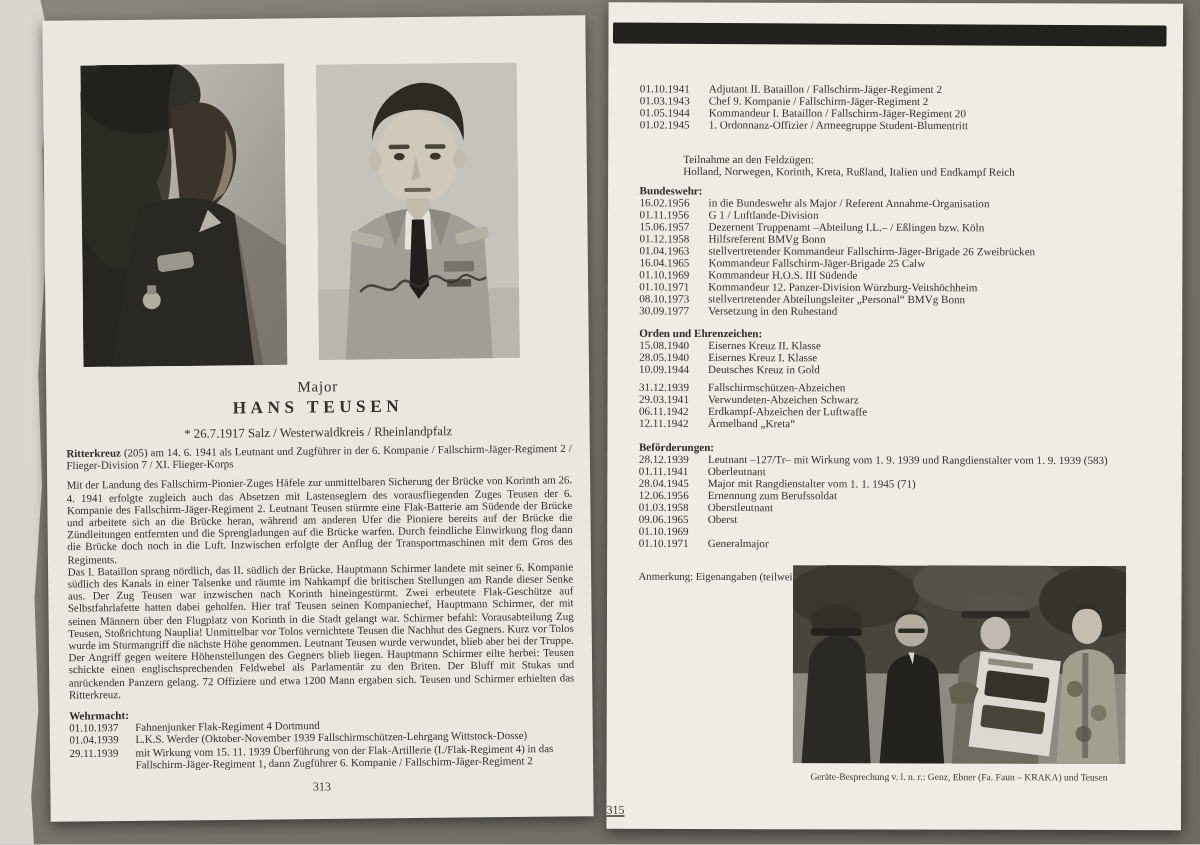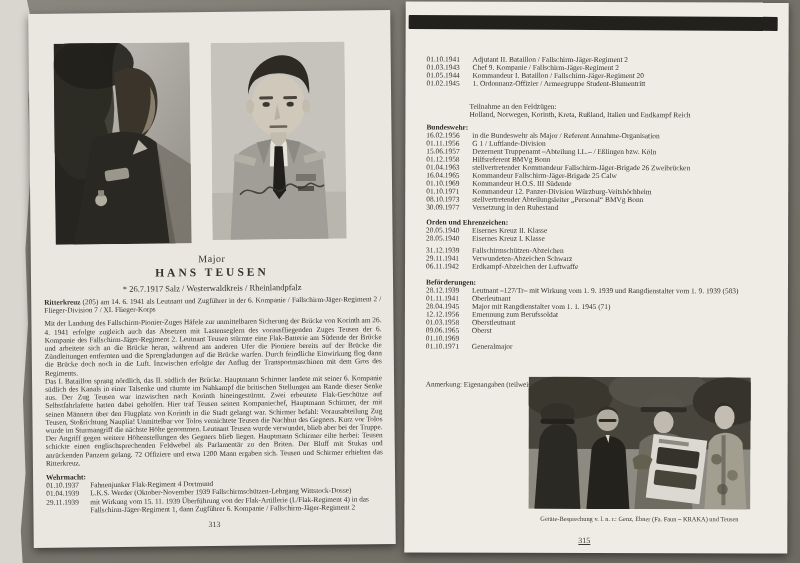--- a/index.html
+++ b/index.html
@@ -30,27 +30,27 @@
   .birth{top:271px;font-size:8.5px;}
 
   .text-block{position:absolute;top:285px;left:13px;width:337px;font-size:7.3px;line-height:8.2px;color:#33312c;text-align:justify;}
   .text-block p{margin:0;}
   .award{margin-bottom:5px !important;}
   .sec-heading{font-weight:bold;margin-top:6px;font-size:7.4px;color:#2c2a25;}
   .entry-list .row{display:grid;grid-template-columns:44px 1fr;text-align:left;}
   .entry-list .row span{display:block;}
 
   .pagenum-left{position:absolute;top:508px;left:0;width:100%;text-align:center;font-size:8px;color:#3b3933;}
-  .pagenum-right{position:absolute;top:534px;left:0;width:360px;text-align:center;font-size:8px;color:#3b3933;text-decoration:underline;}
+  .pagenum-right{position:absolute;top:534px;left:0;width:360px;font-size:8px;color:#3b3933;text-decoration:underline;}
 
   .rp-content{position:absolute;top:54px;left:21px;width:340px;font-size:7.4px;line-height:8px;color:#33312c;}
   .rp-content .row{display:grid;grid-template-columns:46px 1fr;}
   .rp-heading{font-weight:bold;color:#2c2a25;}
   .gap16{height:15px;} .gap6{height:5px;} .gap7{height:7px;} .gap4{height:4px;} .gap8{height:8px;}
-  .campaigns-block{margin-left:43px;}
+  .campaigns-block{margin-left:29px;}
 
   .note{position:absolute;left:21px;top:379px;font-size:7.2px;color:#33312c;}
   .photo3{left:124px;top:375px;}
   .caption{position:absolute;left:104px;top:513px;width:262px;text-align:center;font-size:6.4px;color:#3a3832;}
 </style>
 </head>
 <body>
 
 <div>
 
@@ -222,48 +222,56 @@
             <span>30.09.1977</span>
             <span>Versetzung in den Ruhestand</span>
           </div>
         </div>
 
       <div class="gap7"></div>
       <div class="rp-heading">Orden und Ehrenzeichen:</div>
       <div class="entry-list">
 
           <div class="row">
-            <span>20.05.1940</span>
+            <span>15.08.1940</span>
             <span>Eisernes Kreuz II. Klasse</span>
           </div>
 
           <div class="row">
             <span>28.05.1940</span>
             <span>Eisernes Kreuz I. Klasse</span>
           </div>
 
+          <div class="row">
+            <span>10.09.1944</span>
+            <span>Deutsches Kreuz in Gold</span>
+          </div>
         </div>
       <div class="gap4"></div>
       <div class="entry-list">
 
           <div class="row">
             <span>31.12.1939</span>
             <span>Fallschirmschützen-Abzeichen</span>
           </div>
 
           <div class="row">
-            <span>29.11.1941</span>
+            <span>29.03.1941</span>
             <span>Verwundeten-Abzeichen Schwarz</span>
           </div>
 
           <div class="row">
             <span>06.11.1942</span>
             <span>Erdkampf-Abzeichen der Luftwaffe</span>
           </div>
 
+          <div class="row">
+            <span>12.11.1942</span>
+            <span>Ärmelband „Kreta“</span>
+          </div>
         </div>
 
       <div class="gap8"></div>
       <div class="rp-heading">Beförderungen:</div>
       <div class="entry-list">
 
           <div class="row">
             <span>28.12.1939</span>
             <span>Leutnant –127/Tr– mit Wirkung vom 1. 9. 1939 und Rangdienstalter vom 1. 9. 1939 (583)</span>
           </div>
@@ -273,21 +281,21 @@
             <span>Oberleutnant</span>
           </div>
 
 
           <div class="row">
             <span>28.04.1945</span>
             <span>Major mit Rangdienstalter vom 1. 1. 1945 (71)</span>
           </div>
 
           <div class="row">
-            <span>12.12.1956</span>
+            <span>12.06.1956</span>
             <span>Ernennung zum Berufssoldat</span>
           </div>
 
           <div class="row">
             <span>01.03.1958</span>
             <span>Oberstleutnant</span>
           </div>
 
           <div class="row">
             <span>09.06.1965</span>

